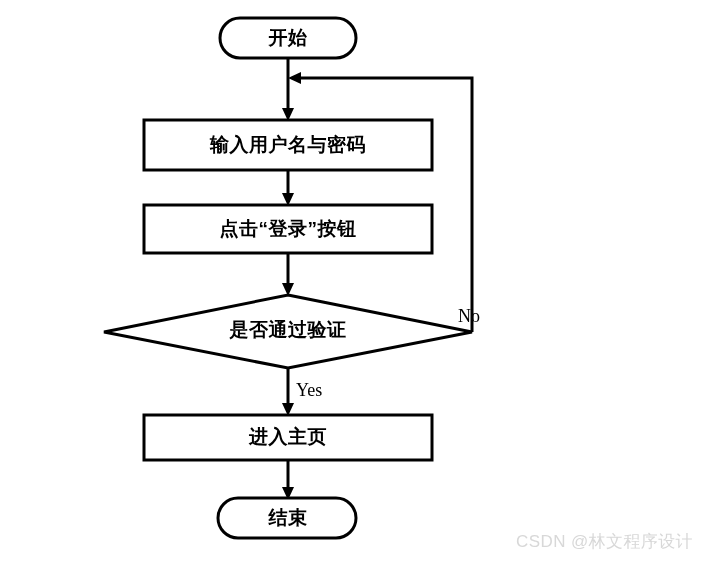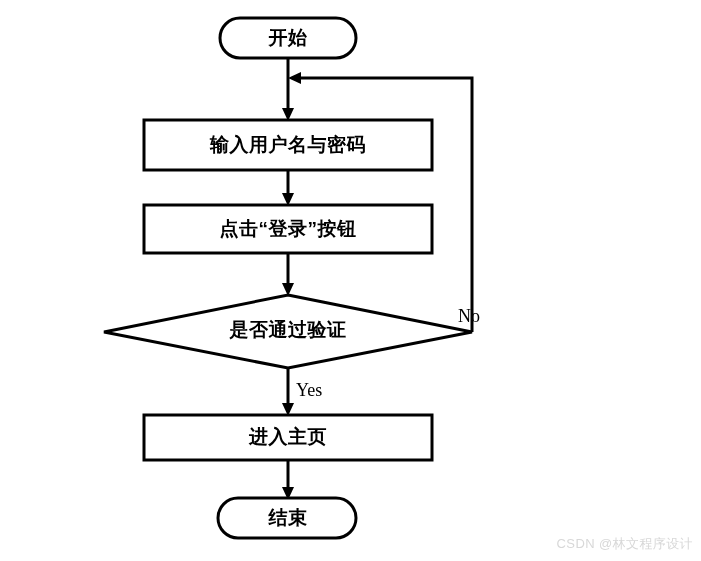--- a/index.html
+++ b/index.html
@@ -52,21 +52,21 @@
   }
   .arrowhead {
     fill: #000000;
     stroke: none;
   }
   .watermark {
     position: absolute;
     right: 8px;
     bottom: 8px;
     font-family: "Liberation Sans", sans-serif;
-    font-size: 13px;
+    font-size: 17px;
     color: #d8d8d8;
     letter-spacing: 0.4px;
     white-space: nowrap;
     user-select: none;
   }
 </style>
 </head>
 <body>
 
 <svg id="flowchart-canvas" viewBox="0 0 701 561" width="701" height="561">

